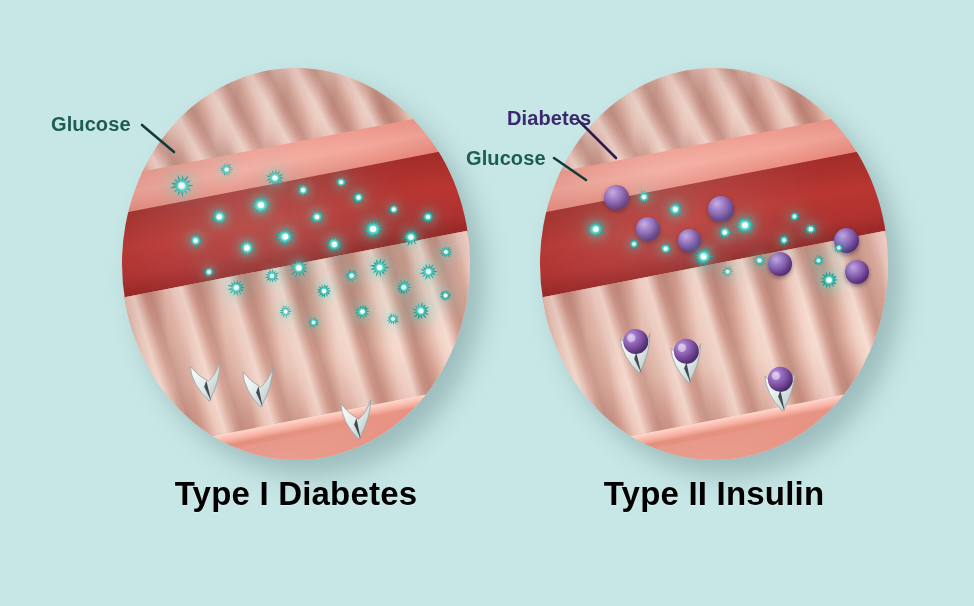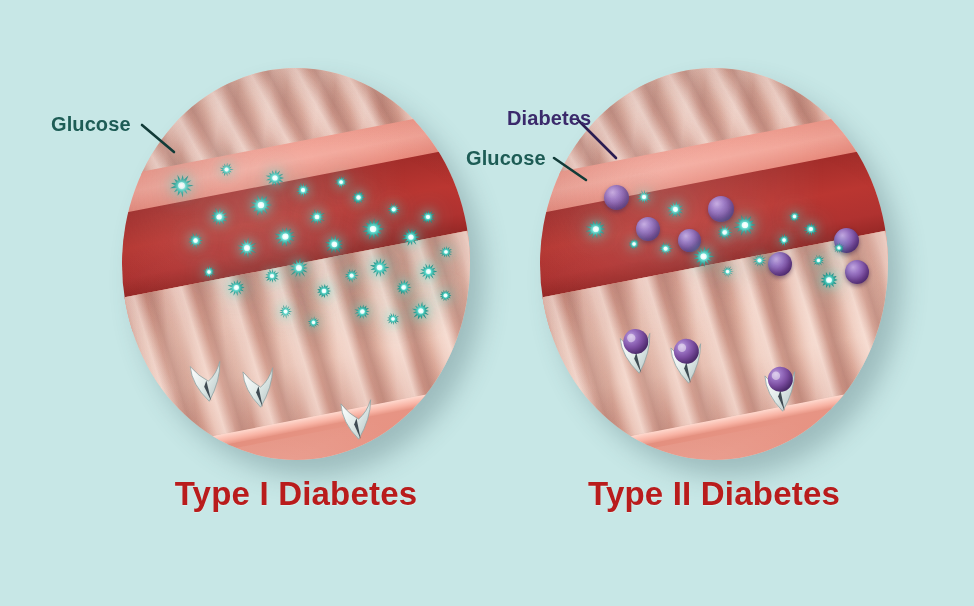--- a/index.html
+++ b/index.html
@@ -131,21 +131,21 @@
   .lbl{
     position:absolute;font-weight:bold;white-space:nowrap;
     letter-spacing:.1px;
   }
   .lbl-glucose{font-size:20px;color:#1d5c55;}
   .lbl-insulin{font-size:20px;color:#3b2a6b;}
   .leader{position:absolute;pointer-events:none;}
   .leader svg{display:block;overflow:visible;}
 
   .title{
-    position:absolute;font-size:33px;font-weight:bold;color:#b91c1c;
+    position:absolute;font-size:33px;font-weight:bold;color:#000000;
     letter-spacing:.2px;white-space:nowrap;text-align:center;
     text-shadow:0 1px 1px rgba(255,255,255,.35);
   }
   #titleA{left:122px;top:475px;width:348px;}
   #titleB{left:540px;top:475px;width:348px;}
 </style>
 </head>
 <body>
 
 <div class="stage">
@@ -1125,15 +1125,15 @@
   </div>
   <div class="lbl lbl-insulin" style="left:507px;top:107px;">Diabetes</div>
 
   <div class="leader" style="left:552px;top:156px;">
     <svg width="40" height="28" viewBox="0 0 40 28">
         <path d="M2 2 L34 24" stroke="#123b38" stroke-width="2.6" fill="none" stroke-linecap="round"></path>
       </svg>
   </div>
   <div class="lbl lbl-glucose" style="left:466px;top:147px;">Glucose</div>
 
-  <div class="title" id="titleB">Type II Diabetes</div>
+  <div class="title" id="titleB">Type II Insulin</div>
 
 </div>
 
 </body></html>

